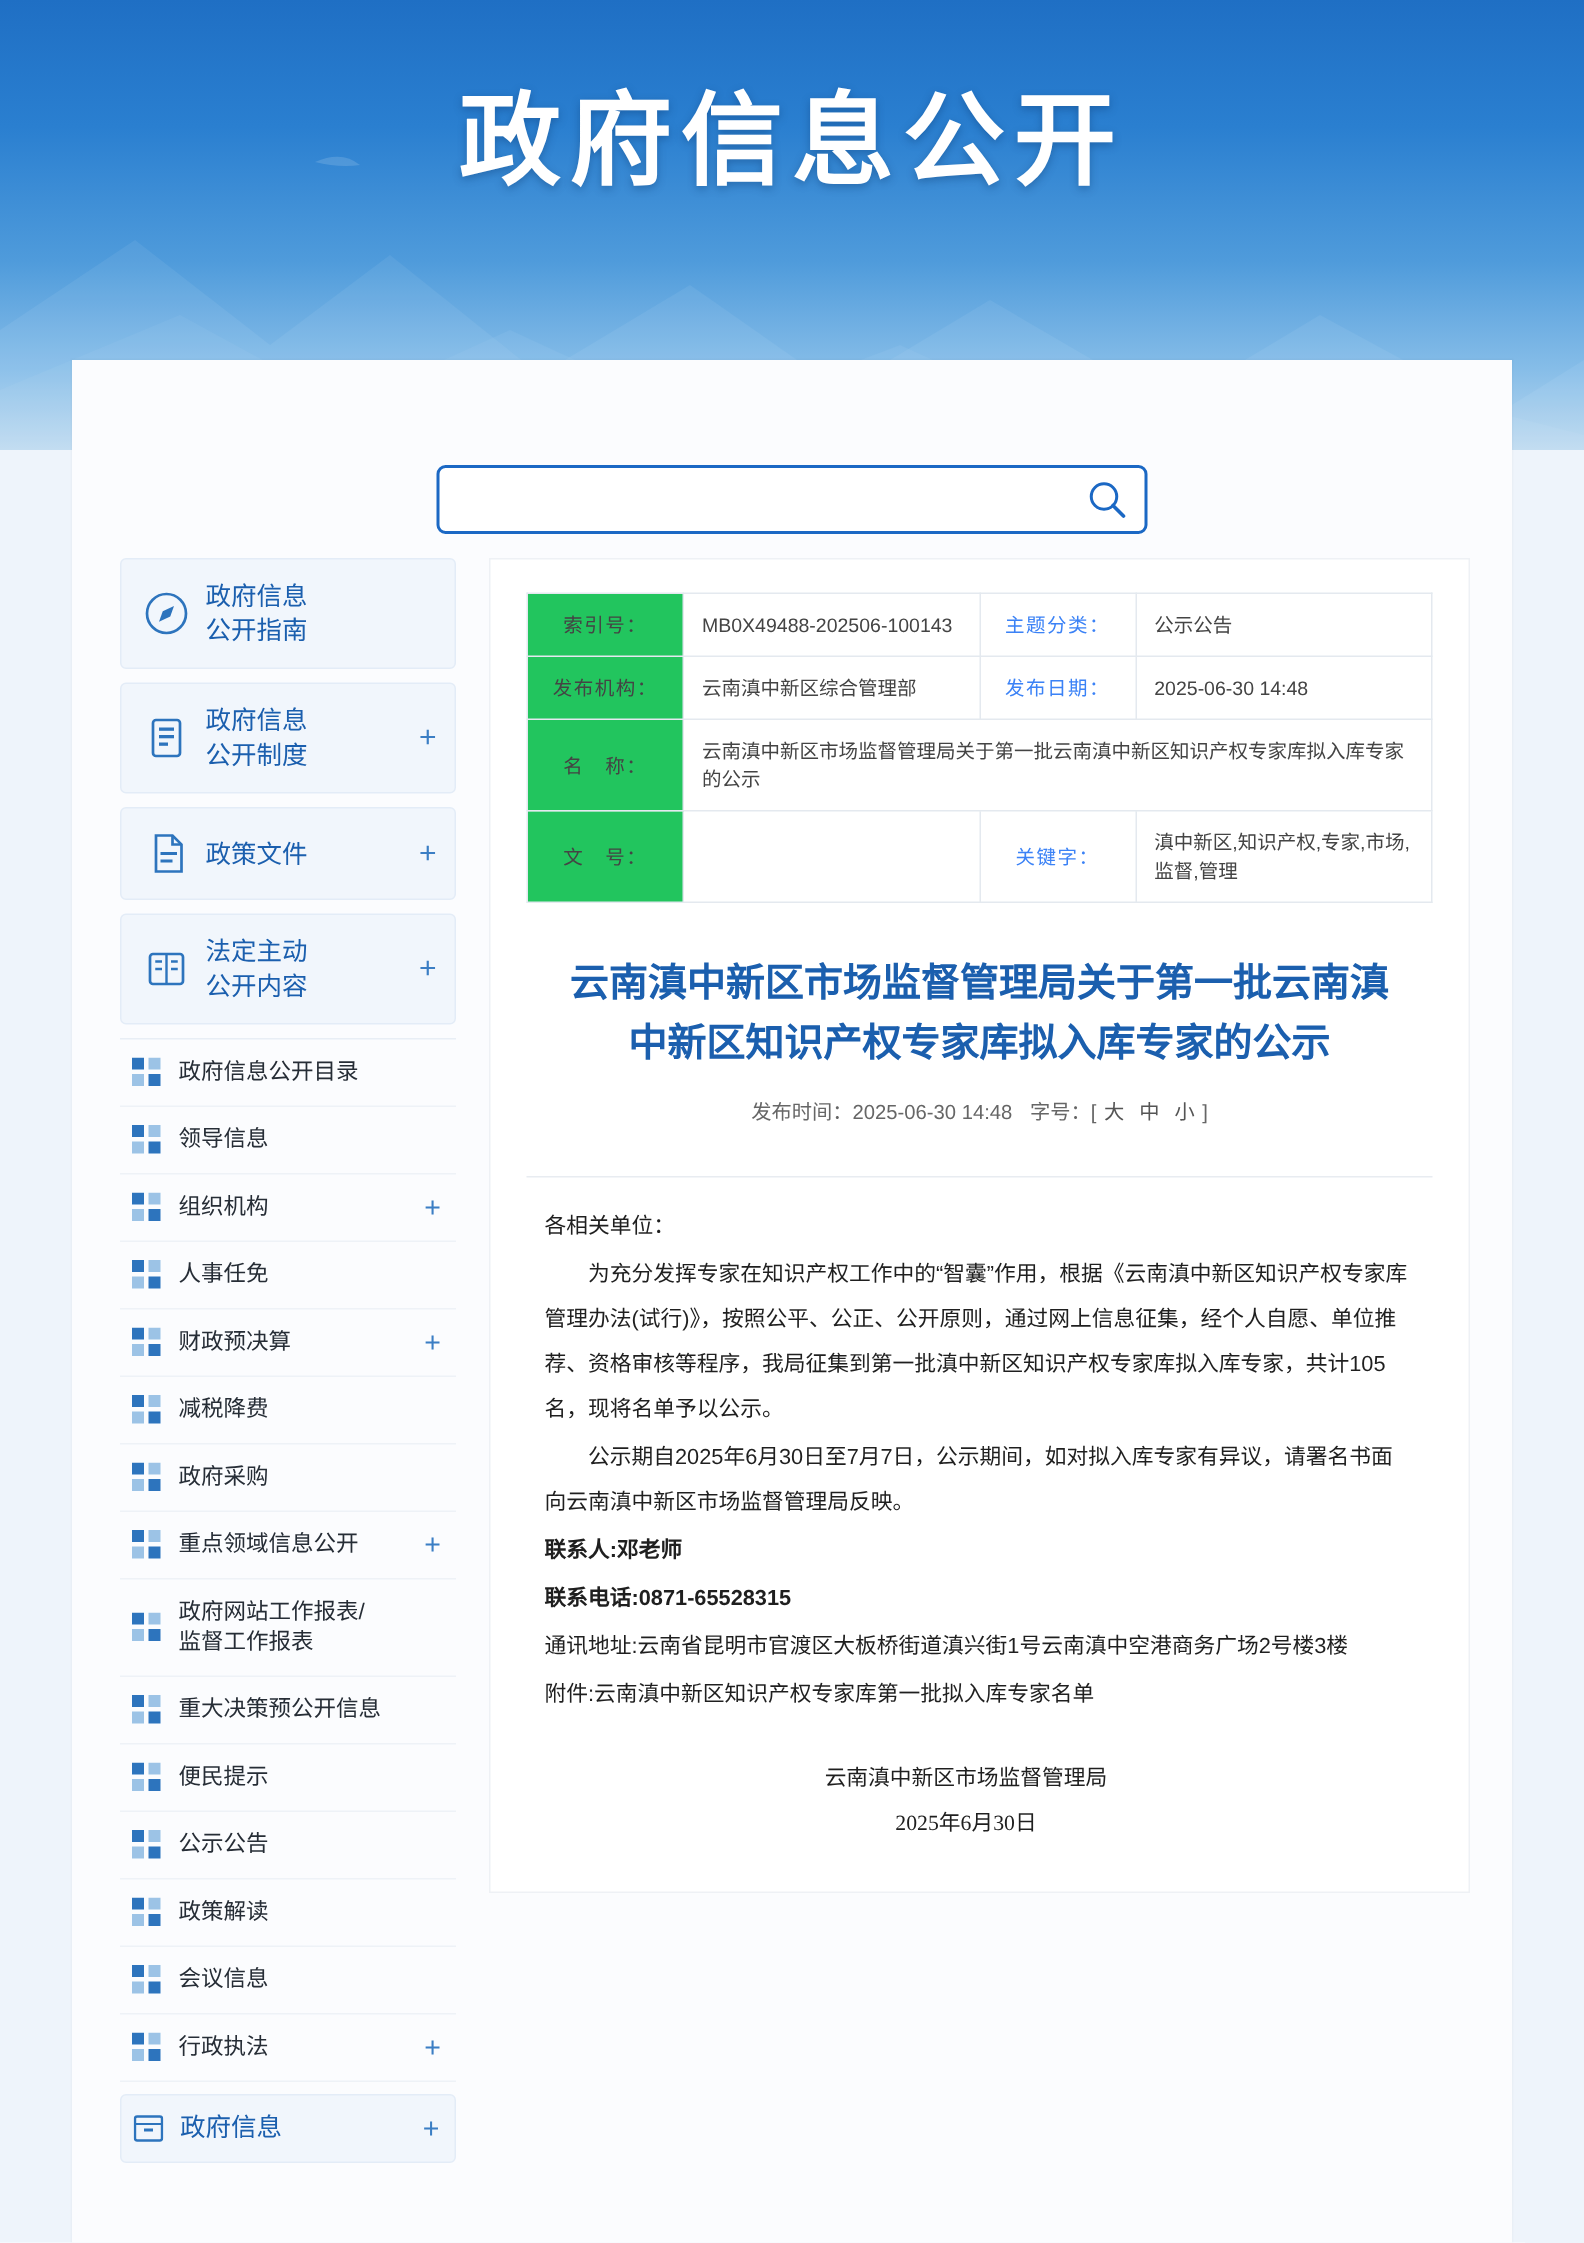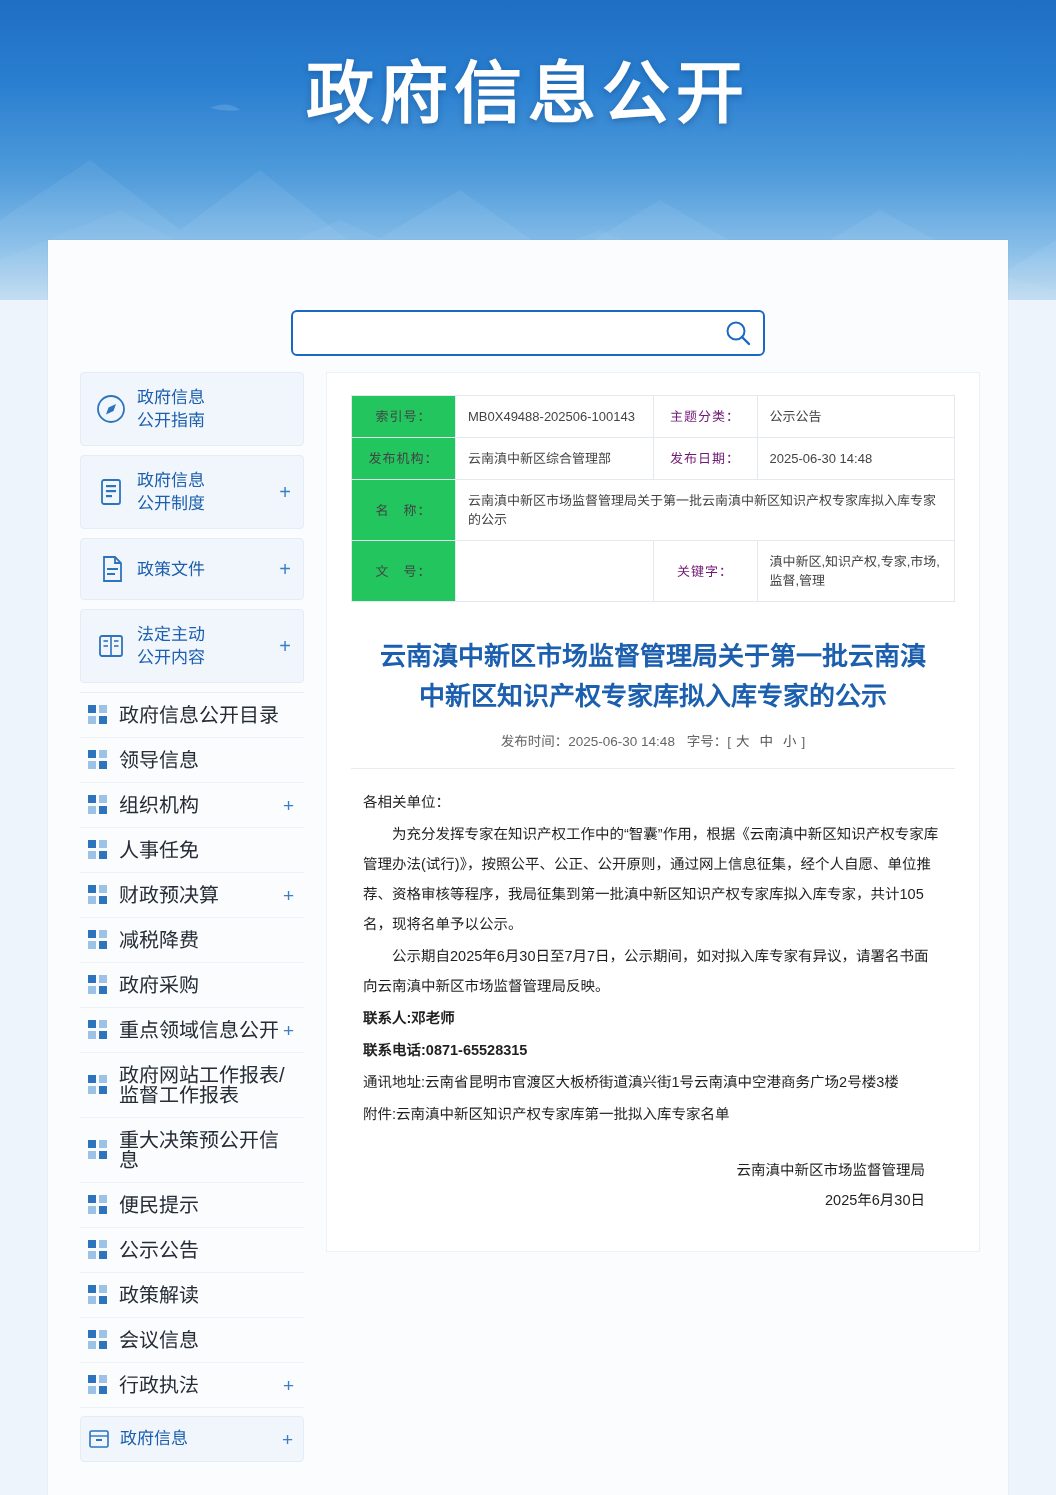--- a/index.html
+++ b/index.html
@@ -121,21 +121,21 @@
     display: flex;
     align-items: center;
     padding: 12px 12px 12px 8px;
     border-bottom: 1px solid #eef2f7;
     position: relative;
     min-height: 44px;
   }
   .nav-item .sq { flex: 0 0 20px; height: 20px; margin-right: 11px; }
   .nav-item .txt {
     color: #262d36;
-    font-size: 20px;
+    font-size: 15px;
     line-height: 20px;
     white-space: pre-line;
   }
   .nav-item .plus {
     position: absolute; right: 10px; color: #3b7ec4; font-size: 19px; line-height: 1;
   }
   .nav-item.highlight {
     background: #f1f6fc;
     border: 1px solid #e3ecf7;
     border-radius: 4px;
@@ -166,47 +166,47 @@
     line-height: 19px;
   }
   td.lbl {
     width: 104px;
     color: #444;
     text-align: center;
     letter-spacing: 1px;
     background: #22c55e;
   }
   td.val { color: #444; }
-  td.lbl2 { width: 104px; text-align: center; color: #701a75; letter-spacing: 1px;}
+  td.lbl2 { width: 104px; text-align: center; color: #3b82f6; letter-spacing: 1px;}
 
   h1.doc-title {
     text-align: center;
     color: #1b5fae;
     font-size: 26px;
     line-height: 40px;
     font-weight: bold;
     margin: 34px 18px 14px 18px;
     font-family: "DejaVu Sans", "Liberation Sans", sans-serif;
   }
   .pubinfo {
     text-align: center;
     color: #666;
     font-size: 13.5px;
-    margin-bottom: 18px;
+    margin-bottom: 34px;
   }
   .pubinfo .fs { margin-left: 8px; }
   .pubinfo .fs a { color: #555; text-decoration: none; margin: 0 5px; }
 
   .divider { height: 1px; background: #e8ecf1; margin: 6px 0 18px 0; }
 
   .article { font-size: 14.5px; color: #1f1f1f; line-height: 30px; padding: 0 12px; }
   .article p { margin: 0 0 2px 0; }
   .article p.ind { text-indent: 2em; }
   .article p.bold { font-weight: bold; }
-  .sign { text-align: right; margin-top: 26px; line-height: 30px; font-size: 14.5px; padding-right: 18px; }
+  .sign { text-align: center; margin-top: 26px; line-height: 30px; font-size: 14.5px; padding-right: 18px; font-family: Liberation Serif, serif; }
 
   .attach { margin-top: 24px; }
 </style>
 </head>
 <body>
 
 <div class="banner">
   <svg class="mount" viewBox="0 0 1056 200" preserveAspectRatio="none">
     <path d="M0,200 L0,120 L90,60 L180,130 L260,70 L360,150 L460,90 L560,160 L660,100 L780,170 L880,110 L1000,175 L1056,140 L1056,200 Z" fill="#ffffff" opacity="0.22"></path>
     <path d="M0,200 L0,160 L120,110 L230,170 L340,120 L470,180 L600,130 L720,185 L860,140 L1056,190 L1056,200 Z" fill="#ffffff" opacity="0.18"></path>

